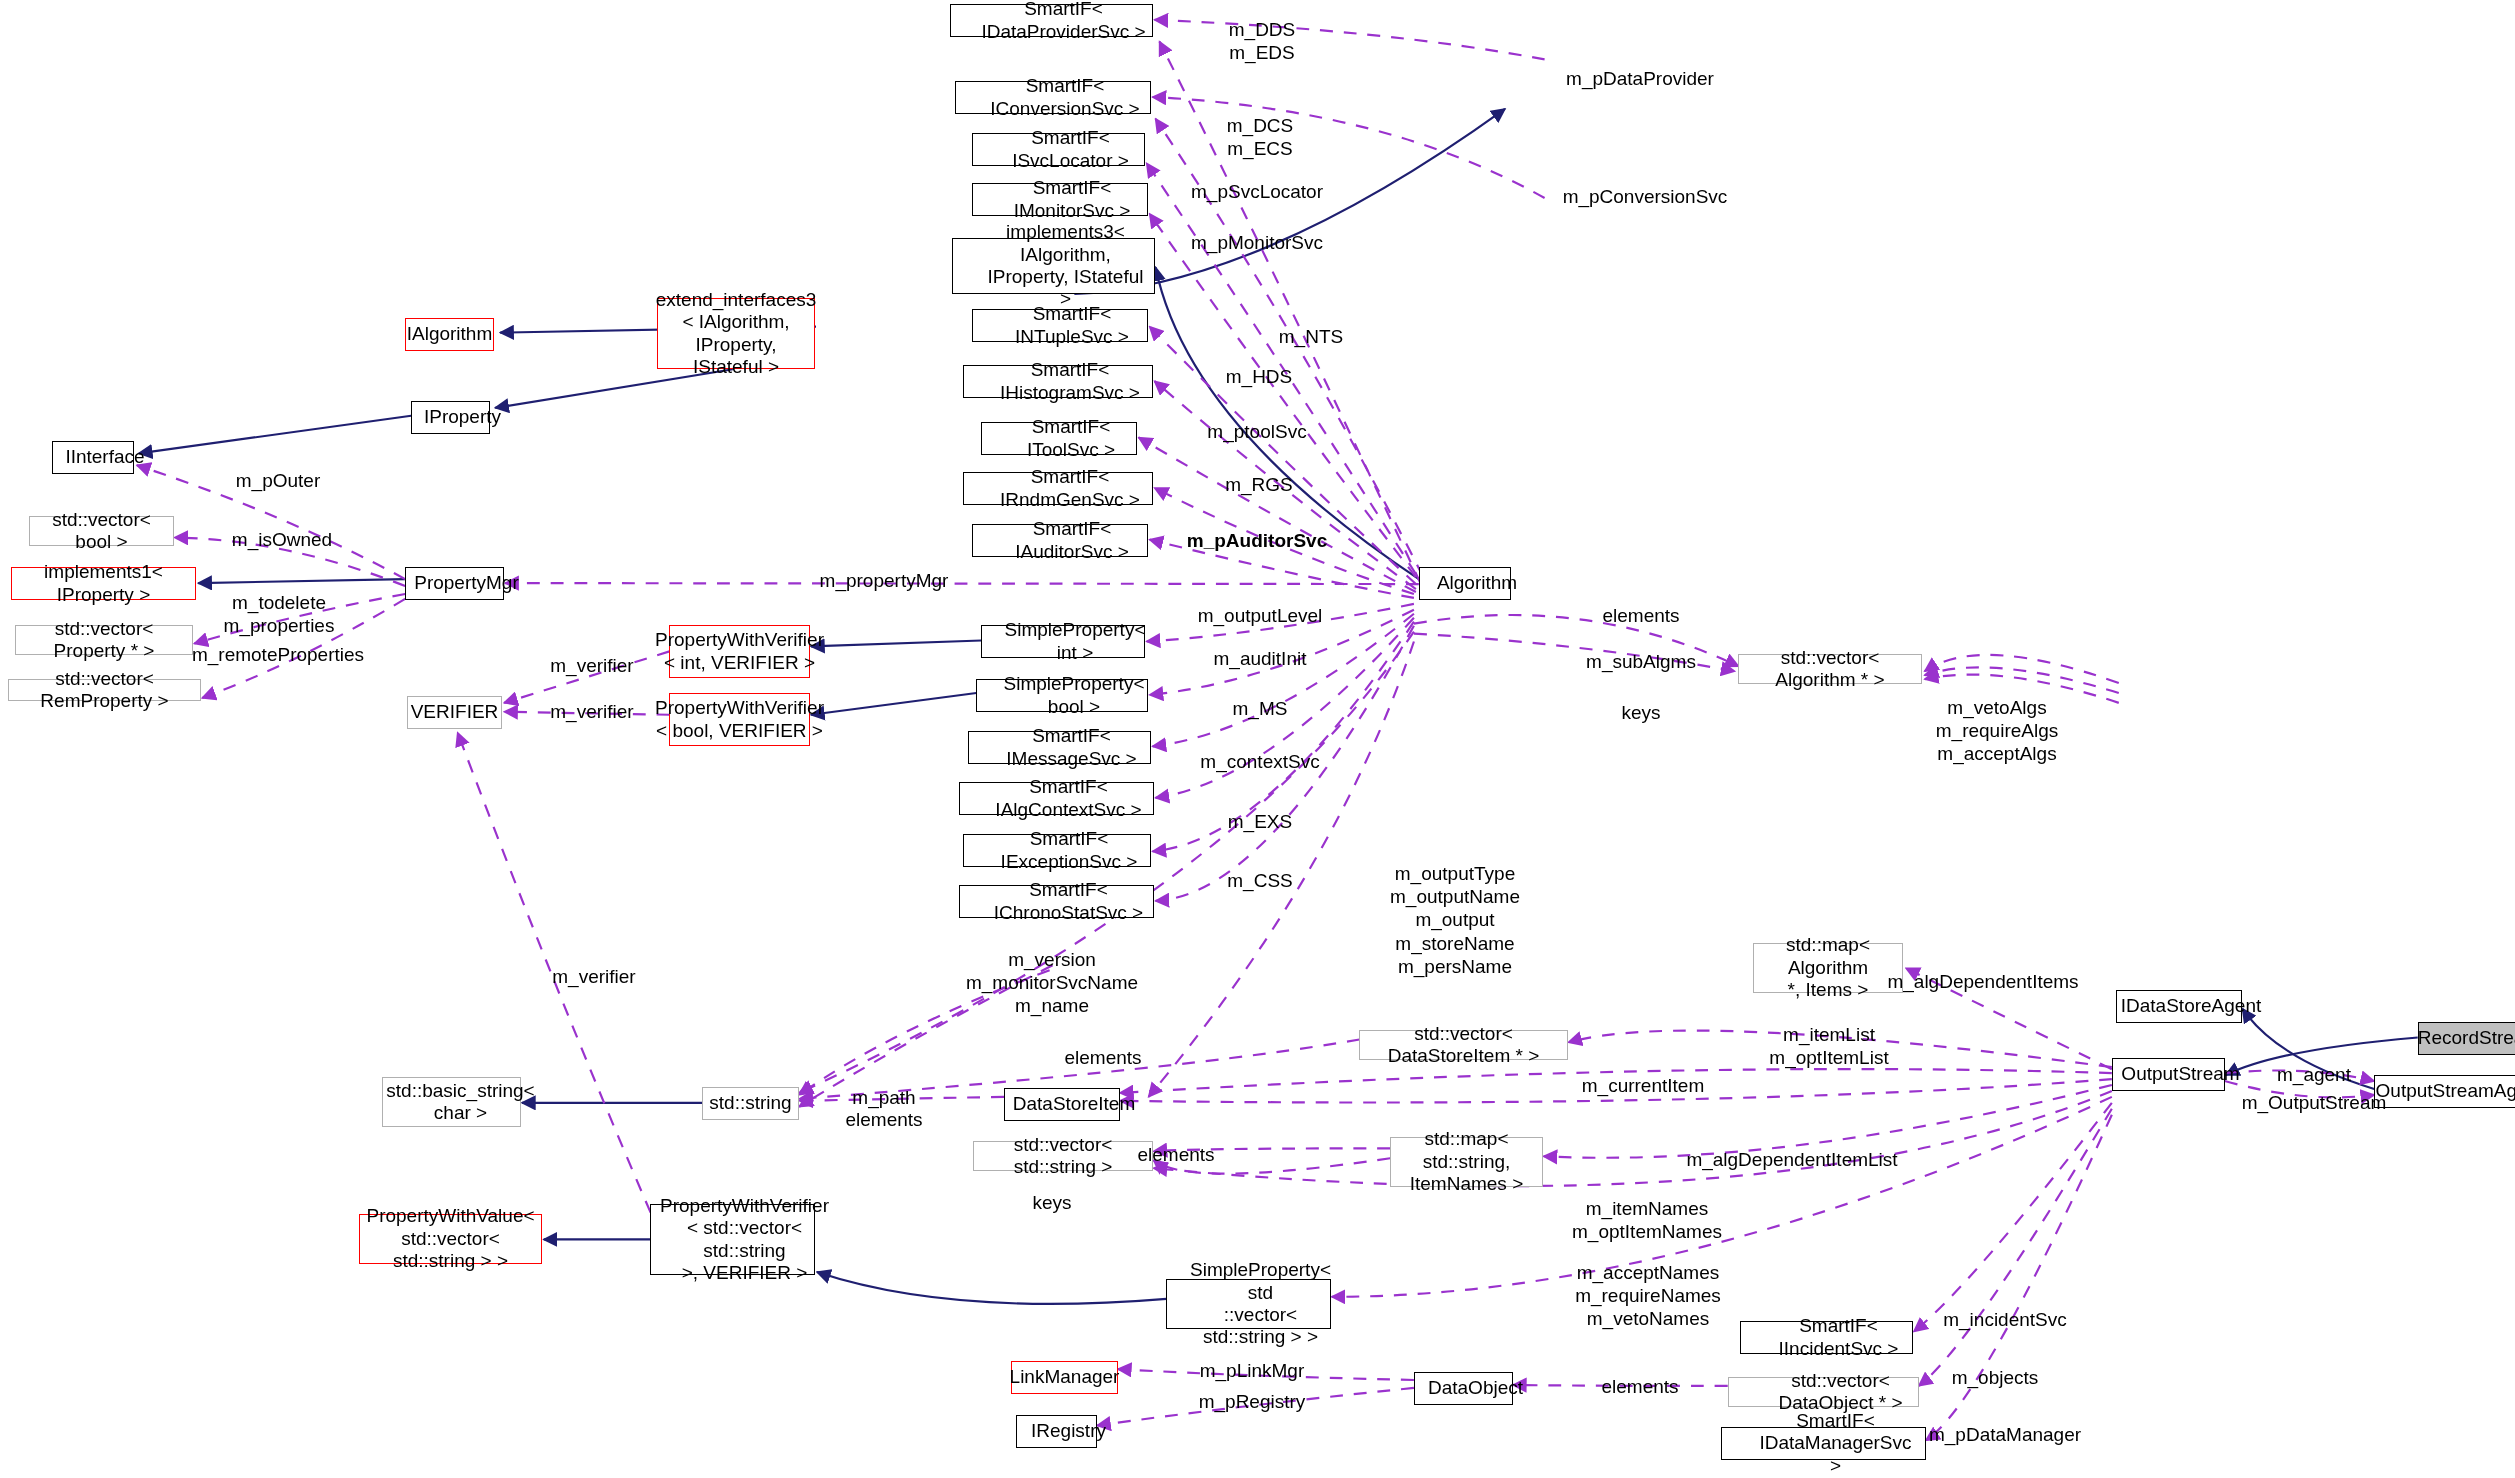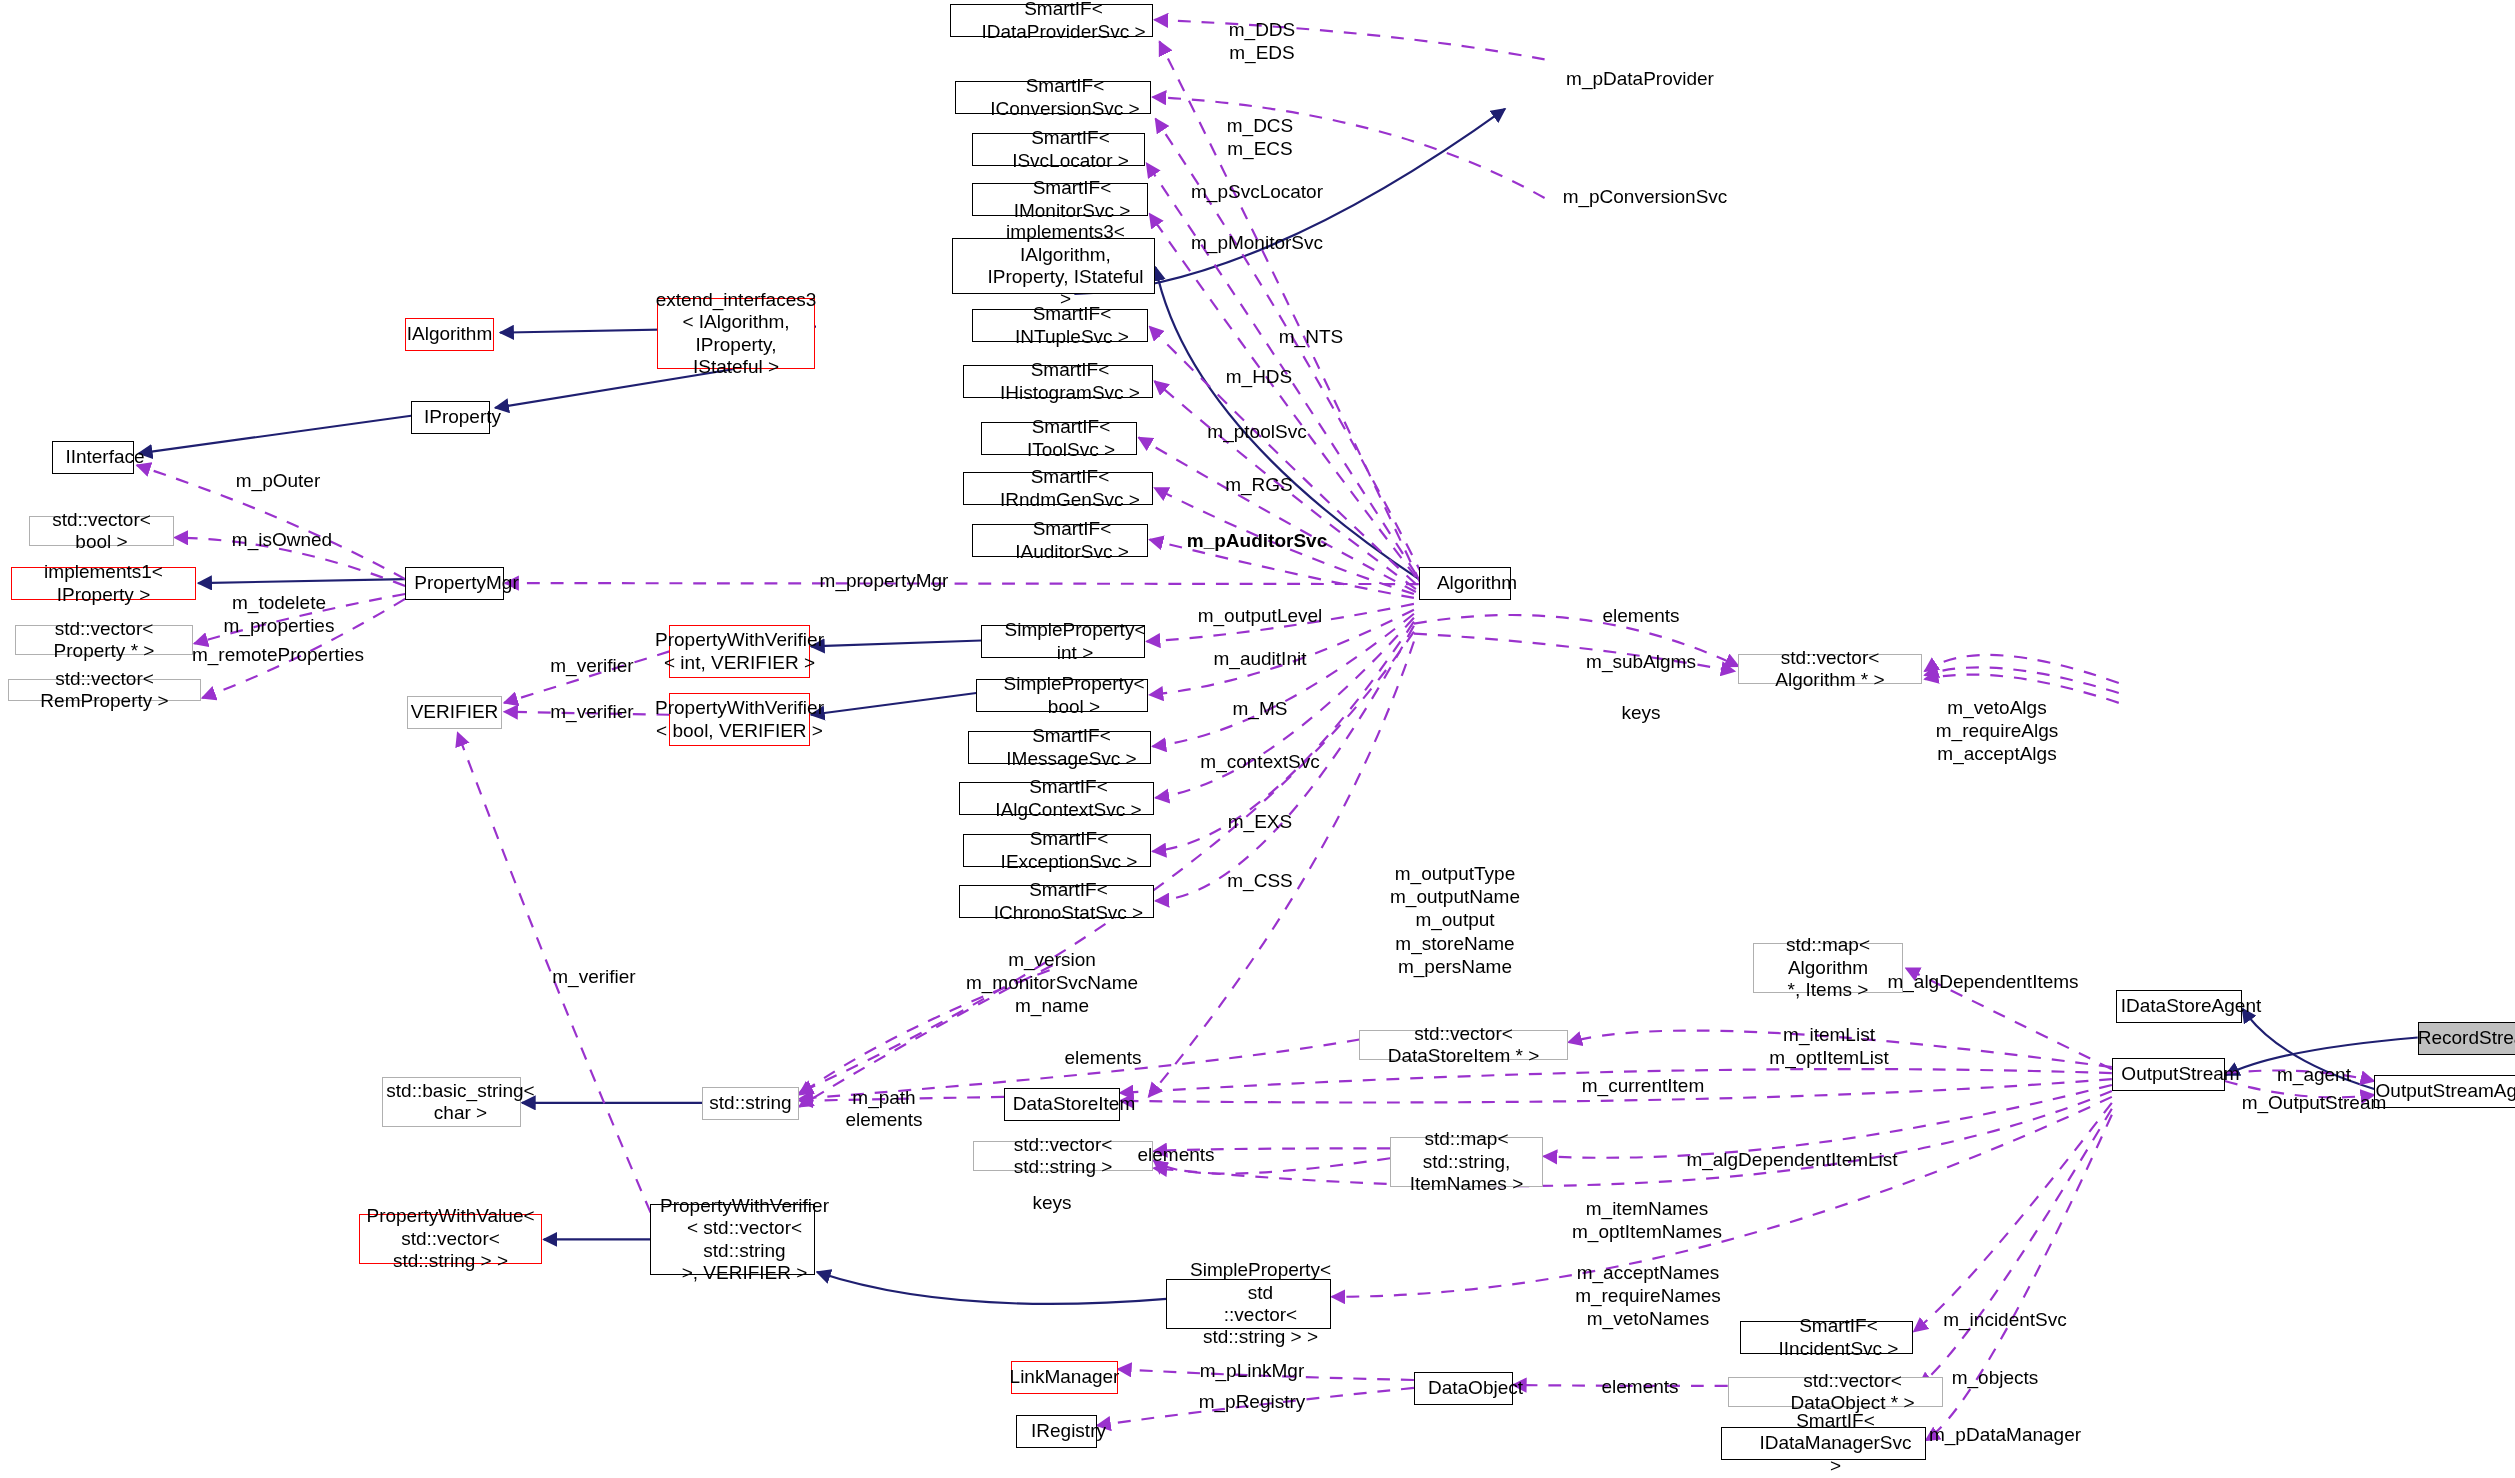--- a/index.html
+++ b/index.html
@@ -159,21 +159,21 @@
       <div class="node b-red" style="left: 359px; top: 1214px; width: 183px; height: 50px;">PropertyWithValue&lt;
 std::vector&lt; std::string &gt; &gt;</div>
       <div class="node b-black" style="left: 650px; top: 1204px; width: 165px; height: 71px;">PropertyWithVerifier
 &lt; std::vector&lt; std::string
 &gt;, VERIFIER &gt;</div>
       <div class="node b-black" style="left: 1166px; top: 1279px; width: 165px; height: 50px;">SimpleProperty&lt; std
 ::vector&lt; std::string &gt; &gt;</div>
       <div class="node b-black" style="left: 1740px; top: 1321px; width: 173px; height: 33px;">SmartIF&lt; IIncidentSvc &gt;</div>
       <div class="node b-red" style="left: 1011px; top: 1361px; width: 107px; height: 33px;">LinkManager</div>
       <div class="node b-black" style="left: 1414px; top: 1372px; width: 99px; height: 33px;">DataObject</div>
-      <div class="node b-grey" style="left: 1728px; top: 1377px; width: 215px; height: 30px; padding-left: 40px;">std::vector&lt; DataObject * &gt;</div>
+      <div class="node b-grey" style="left: 1728px; top: 1377px; width: 191px; height: 30px; padding-left: 40px;">std::vector&lt; DataObject * &gt;</div>
       <div class="node b-black" style="left: 1016px; top: 1415px; width: 81px; height: 33px;">IRegistry</div>
       <div class="node b-black" style="left: 1721px; top: 1427px; width: 205px; height: 33px;">SmartIF&lt; IDataManagerSvc &gt;</div>
     </div>
   <div id="labels-layer">
       <div class="elabel" style="left: 1262px; top: 18px;">m_DDS
 m_EDS</div>
       <div class="elabel" style="left: 1640px; top: 67px;">m_pDataProvider</div>
       <div class="elabel" style="left: 1260px; top: 114px;">m_DCS
 m_ECS</div>
       <div class="elabel" style="left: 1645px; top: 185px;">m_pConversionSvc</div>

